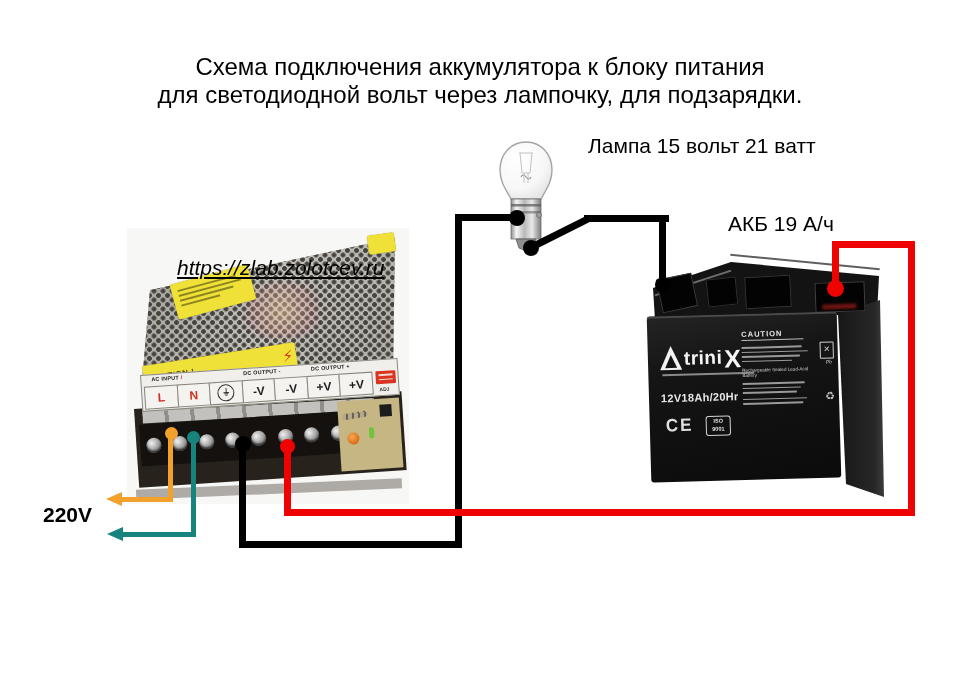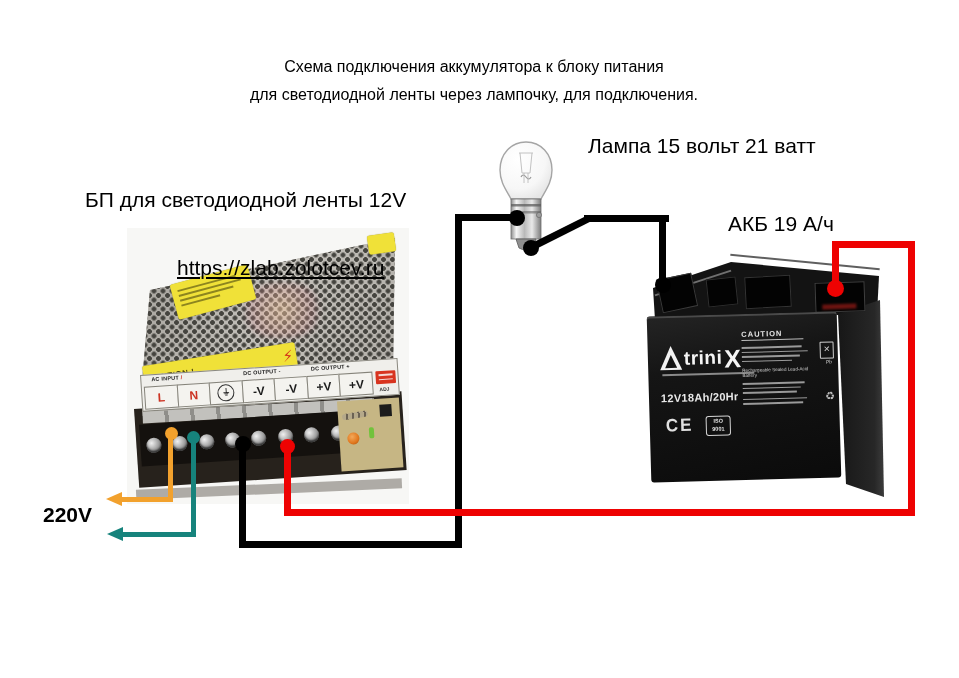--- a/index.html
+++ b/index.html
@@ -1,22 +1,22 @@
 <!DOCTYPE html>
 <html><head>
 <meta charset="utf-8">
 <style>
   html,body{margin:0;padding:0;background:#fff;}
   #stage{position:relative;width:959px;height:678px;background:#ffffff;overflow:hidden;
          font-family:"Liberation Sans","DejaVu Sans",sans-serif;color:#000;}
   .abs{position:absolute;}
   
-  .title{left:144px;top:53px;width:660px;text-align:center;font-size:16px;line-height:28px;}
+  .title{left:150px;top:53px;width:660px;text-align:center;font-size:24px;line-height:28px;}
   .lbl{font-size:21px;white-space:nowrap;}
-  .url{text-decoration:underline;z-index:30;}
+  .url{text-decoration:underline;z-index:30;font-style:italic;}
   .bold{font-weight:bold;}
   
   .wire{position:absolute;z-index:20;}
   .wire.black{background:#000;}
   .wire.red{background:#ee0202;}
   .wire.orange{background:#f2a12d;}
   .wire.teal{background:#16837c;}
   .dot{position:absolute;border-radius:50%;z-index:22;}
   .dot.black{background:#000;}
   .dot.red{background:#ee0202;}
@@ -112,25 +112,24 @@
   #typeline{font-size:4.6px;color:#cacaca;margin-top:6px;line-height:5px;width:70px;}
   #recycle{position:absolute;right:0;top:62px;font-size:11px;color:#bdbdbd;font-family:"DejaVu Sans",sans-serif;}
 </style>
 </head>
 <body>
 
 <div id="stage">
 
   <div class="abs title">
     <div>Схема подключения аккумулятора к блоку питания</div>
-    <div>для светодиодной ленты через лампочку, для подключения.</div>
+    <div>для светодиодной вольт через лампочку, для подзарядки.</div>
   </div>
 
   <div class="abs lbl" style="left:588px;top:134px;">Лампа 15 вольт 21 ватт</div>
-  <div class="abs lbl" style="left:85px;top:188px;">БП для светодиодной ленты 12V</div>
   <div class="abs lbl url" style="left:177px;top:256px;">https://zlab.zolotcev.ru</div>
   <div class="abs lbl" style="left:728px;top:212px;">АКБ 19 А/ч</div>
   <div class="abs lbl bold" style="left:43px;top:503px;">220V</div>
 
   <div class="abs" id="psu">
     <div class="abs" id="psu-mesh"></div>
     <div class="abs" id="psu-sheen"></div>
     <div class="sticker stk" id="stickerA">
       <div class="microbar" style="width:60px;"></div>
         <div class="microbar" style="width:64px;"></div>

